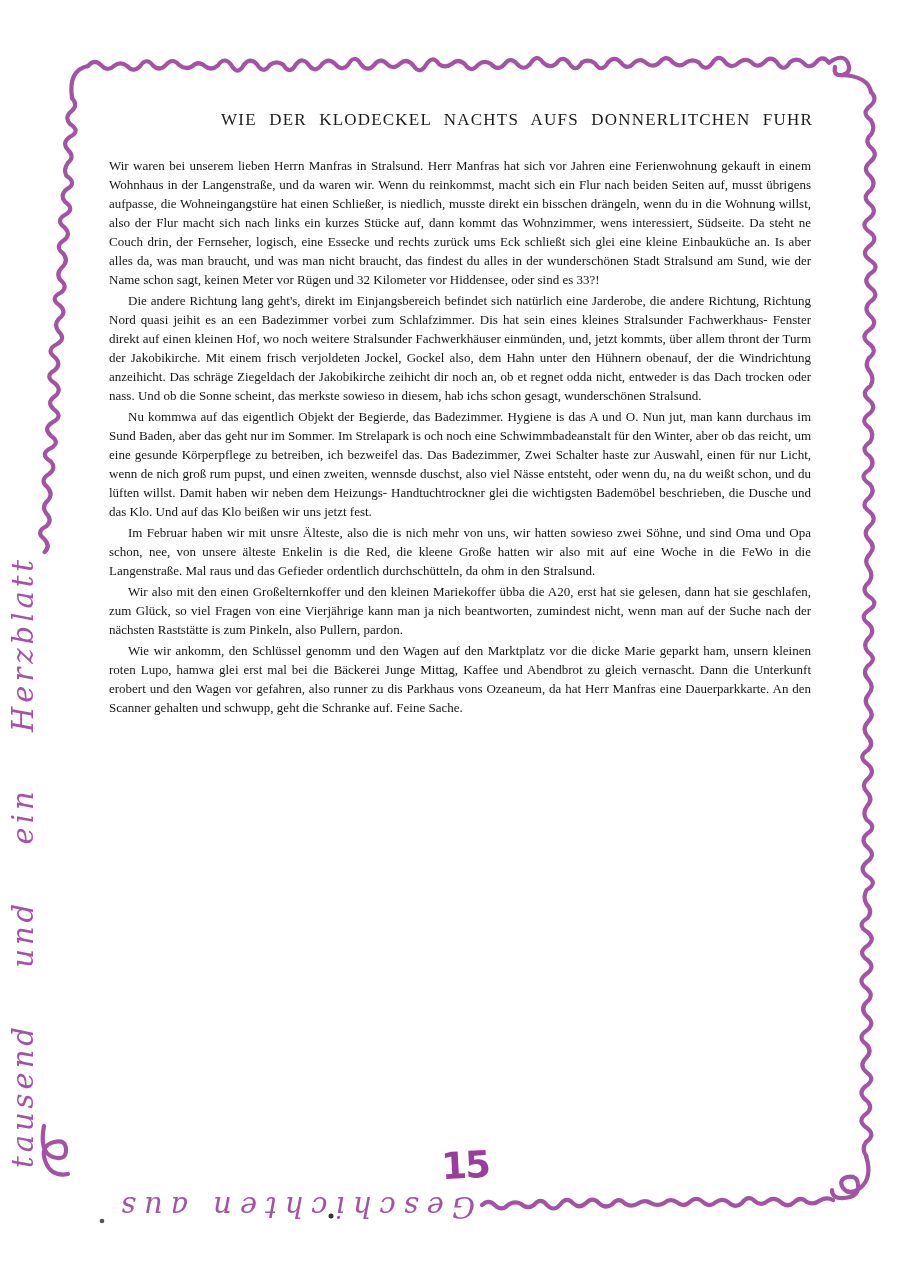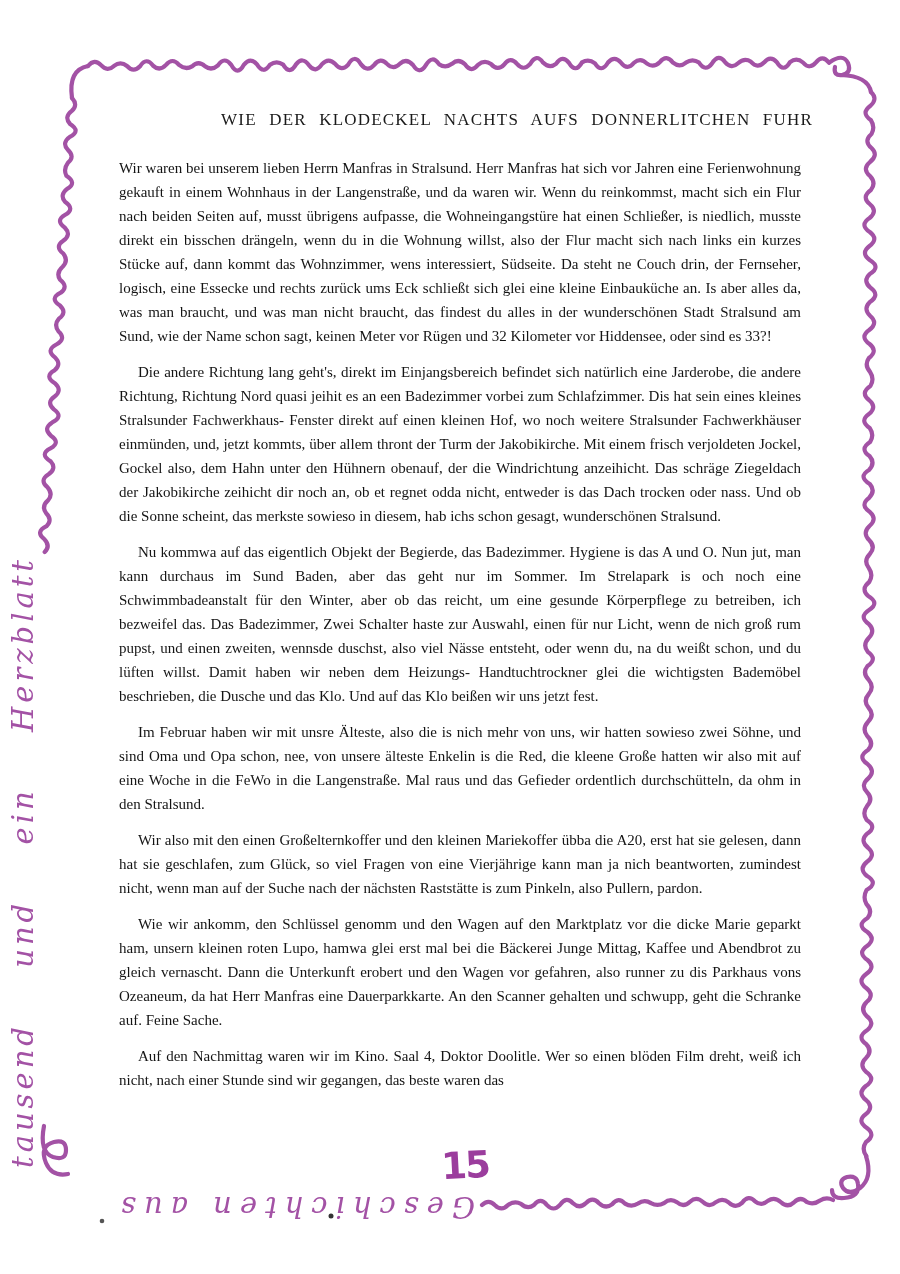--- a/index.html
+++ b/index.html
@@ -8,21 +8,21 @@
     background:#ffffff;overflow:hidden;
     font-family:"Liberation Serif", serif;
   }
   .border-svg{position:absolute;left:0;top:0;width:900px;height:1274px;}
   .content{position:absolute;left:107px;top:110px;width:706px;color:#141414;}
   .doc-title{
     font-size:17px;font-weight:normal;margin:0 0 26px 0;
     text-align:right;letter-spacing:1.2px;word-spacing:7px;color:#1a1a1a;
   }
   .body-text p{
-    font-size:15px;line-height:24px;margin:12px;
+    font-size:13px;line-height:19px;margin:2px;
     text-align:justify;text-indent:19px;
   }
   .body-text p.no-indent{text-indent:0;}
   .left-deco{
     position:absolute;left:6px;top:1168px;width:612px;height:48px;
     transform:rotate(-90deg);transform-origin:0 0;
     font-family:"DejaVu Serif", serif;font-style:italic;
     font-size:29px;color:var(--purple);letter-spacing:4px;word-spacing:10px;
     text-align:justify;text-align-last:justify;white-space:nowrap;
   }
@@ -64,19 +64,18 @@
 
   <div class="content">
     <h1 class="doc-title">WIE DER KLODECKEL NACHTS AUFS DONNERLITCHEN FUHR</h1>
     <div class="body-text">
       <p class="no-indent">Wir waren bei unserem lieben Herrn Manfras in Stralsund. Herr Manfras hat sich vor Jahren eine Ferienwohnung gekauft in einem Wohnhaus in der Langenstraße, und da waren wir. Wenn du reinkommst, macht sich ein Flur nach beiden Seiten auf, musst übrigens aufpasse, die Wohneingangstüre hat einen Schließer, is niedlich, musste direkt ein bisschen drängeln, wenn du in die Wohnung willst, also der Flur macht sich nach links ein kurzes Stücke auf, dann kommt das Wohnzimmer, wens interessiert, Südseite. Da steht ne Couch drin, der Fernseher, logisch, eine Essecke und rechts zurück ums Eck schließt sich glei eine kleine Einbauküche an. Is aber alles da, was man braucht, und was man nicht braucht, das findest du alles in der wunderschönen Stadt Stralsund am Sund, wie der Name schon sagt, keinen Meter vor Rügen und 32 Kilometer vor Hiddensee, oder sind es 33?!</p>
       <p>Die andere Richtung lang geht's, direkt im Einjangsbereich befindet sich natürlich eine Jarderobe, die andere Richtung, Richtung Nord quasi jeihit es an een Badezimmer vorbei zum Schlafzimmer. Dis hat sein eines kleines Stralsunder Fachwerkhaus- Fenster direkt auf einen kleinen Hof, wo noch weitere Stralsunder Fachwerkhäuser einmünden, und, jetzt kommts, über allem thront der Turm der Jakobikirche. Mit einem frisch verjoldeten Jockel, Gockel also, dem Hahn unter den Hühnern obenauf, der die Windrichtung anzeihicht. Das schräge Ziegeldach der Jakobikirche zeihicht dir noch an, ob et regnet odda nicht, entweder is das Dach trocken oder nass. Und ob die Sonne scheint, das merkste sowieso in diesem, hab ichs schon gesagt, wunderschönen Stralsund.</p>
       <p>Nu kommwa auf das eigentlich Objekt der Begierde, das Badezimmer. Hygiene is das A und O. Nun jut, man kann durchaus im Sund Baden, aber das geht nur im Sommer. Im Strelapark is och noch eine Schwimmbadeanstalt für den Winter, aber ob das reicht, um eine gesunde Körperpflege zu betreiben, ich bezweifel das. Das Badezimmer, Zwei Schalter haste zur Auswahl, einen für nur Licht, wenn de nich groß rum pupst, und einen zweiten, wennsde duschst, also viel Nässe entsteht, oder wenn du, na du weißt schon, und du lüften willst. Damit haben wir neben dem Heizungs- Handtuchtrockner glei die wichtigsten Bademöbel beschrieben, die Dusche und das Klo. Und auf das Klo beißen wir uns jetzt fest.</p>
       <p>Im Februar haben wir mit unsre Älteste, also die is nich mehr von uns, wir hatten sowieso zwei Söhne, und sind Oma und Opa schon, nee, von unsere älteste Enkelin is die Red, die kleene Große hatten wir also mit auf eine Woche in die FeWo in die Langenstraße. Mal raus und das Gefieder ordentlich durchschütteln, da ohm in den Stralsund.</p>
       <p>Wir also mit den einen Großelternkoffer und den kleinen Mariekoffer übba die A20, erst hat sie gelesen, dann hat sie geschlafen, zum Glück, so viel Fragen von eine Vierjährige kann man ja nich beantworten, zumindest nicht, wenn man auf der Suche nach der nächsten Raststätte is zum Pinkeln, also Pullern, pardon.</p>
       <p>Wie wir ankomm, den Schlüssel genomm und den Wagen auf den Marktplatz vor die dicke Marie geparkt ham, unsern kleinen roten Lupo, hamwa glei erst mal bei die Bäckerei Junge Mittag, Kaffee und Abendbrot zu gleich vernascht. Dann die Unterkunft erobert und den Wagen vor gefahren, also runner zu dis Parkhaus vons Ozeaneum, da hat Herr Manfras eine Dauerparkkarte. An den Scanner gehalten und schwupp, geht die Schranke auf. Feine Sache.</p>
-      <p>Auf den Nachmittag waren wir im Kino. Saal 4, Doktor Doolitle. Wer so einen blöden Film dreht, weiß ich nicht, nach einer Stunde sind wir gegangen, das beste waren das</p>
     </div>
   </div>
 
   <div class="page-num">15</div>
 
 </div>
 
 </body></html>

